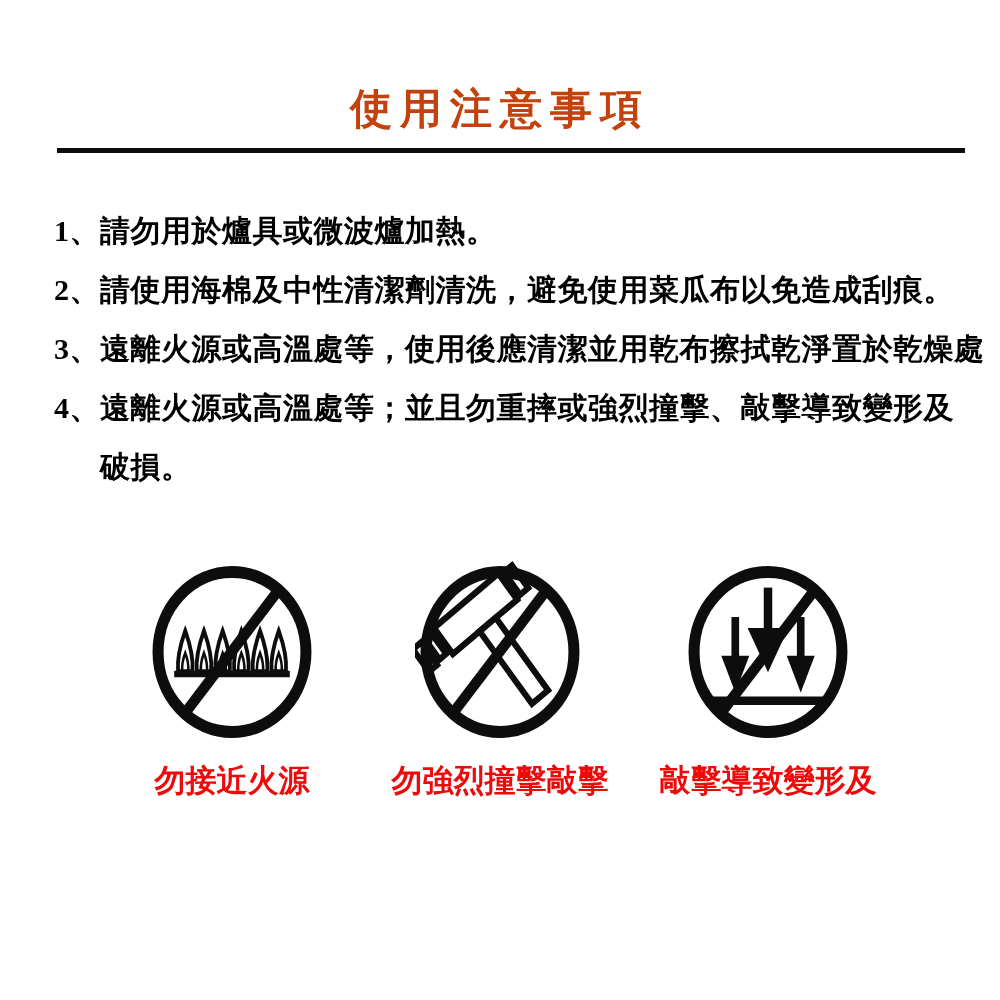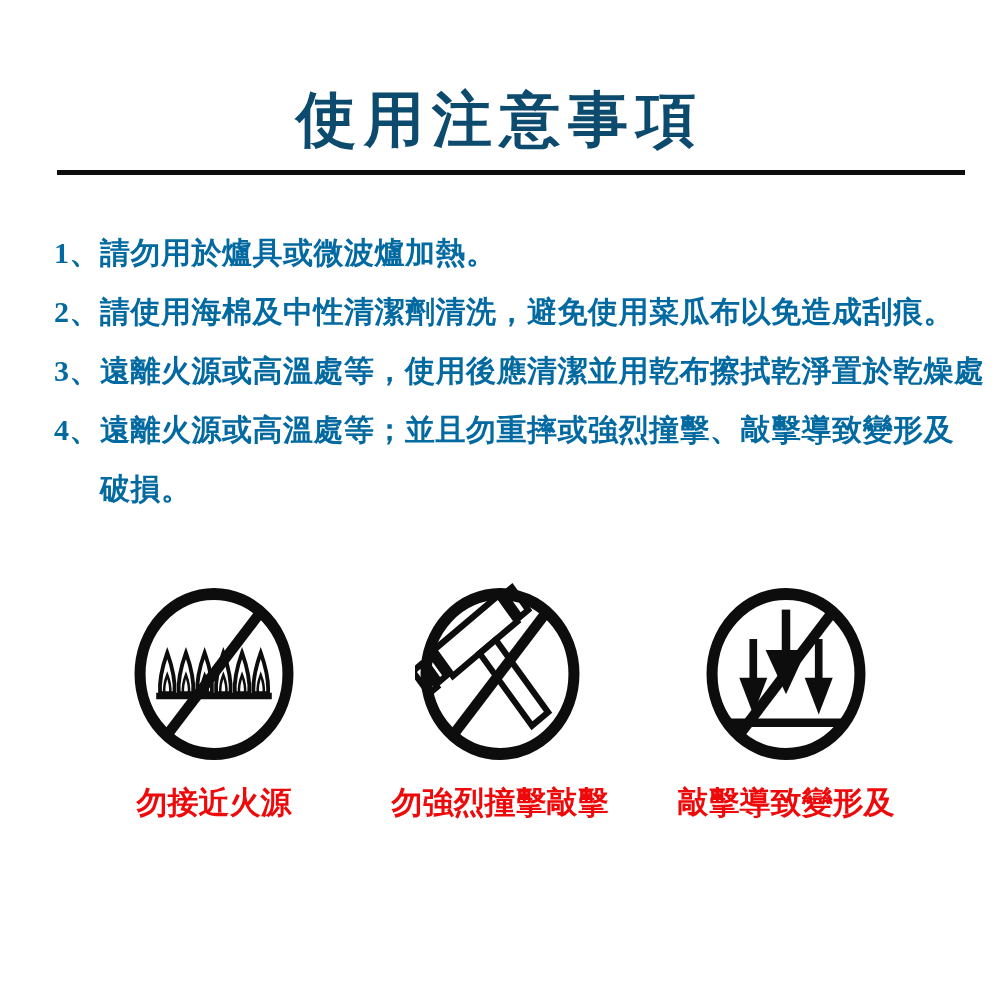--- a/index.html
+++ b/index.html
@@ -7,55 +7,55 @@
     position:relative;
     width:1000px;height:1000px;
     background:#ffffff;
     font-family:"Liberation Serif","DejaVu Serif",serif;
     color:#111111;
     overflow:hidden;
   }
   .title{
     padding-top:84px;
     text-align:center;
-    font-size:60px;
+    font-size:42px;
     font-weight:bold;
     letter-spacing:8px;
     line-height:1.2;
-    color:#0c4a6e;
+    color:#c2410c;
   }
   .divider{
     margin:14px 0 0 57px;
     width:908px;height:5px;
     background:#0d0d0d;
   }
   .notes{
     margin-top:48px;
     padding-left:54px;
     font-size:30px;
     font-weight:bold;
-    color:#0369a1;
+    color:#000000;
   }
   .note-line{
     line-height:59px;
     white-space:nowrap;
     letter-spacing:0.5px;
   }
   .note-num{
     display:inline-block;
     width:46px;
   }
   .note-cont{
     padding-left:46px;
   }
   .warnings{
     margin-top:64px;
     display:flex;
     justify-content:center;
-    gap:70px;
+    gap:52px;
   }
   .warning{
     display:flex;
     flex-direction:column;
     align-items:center;
     width:216px;
   }
   .warning svg{
     width:170px;height:184px;
     display:block;

